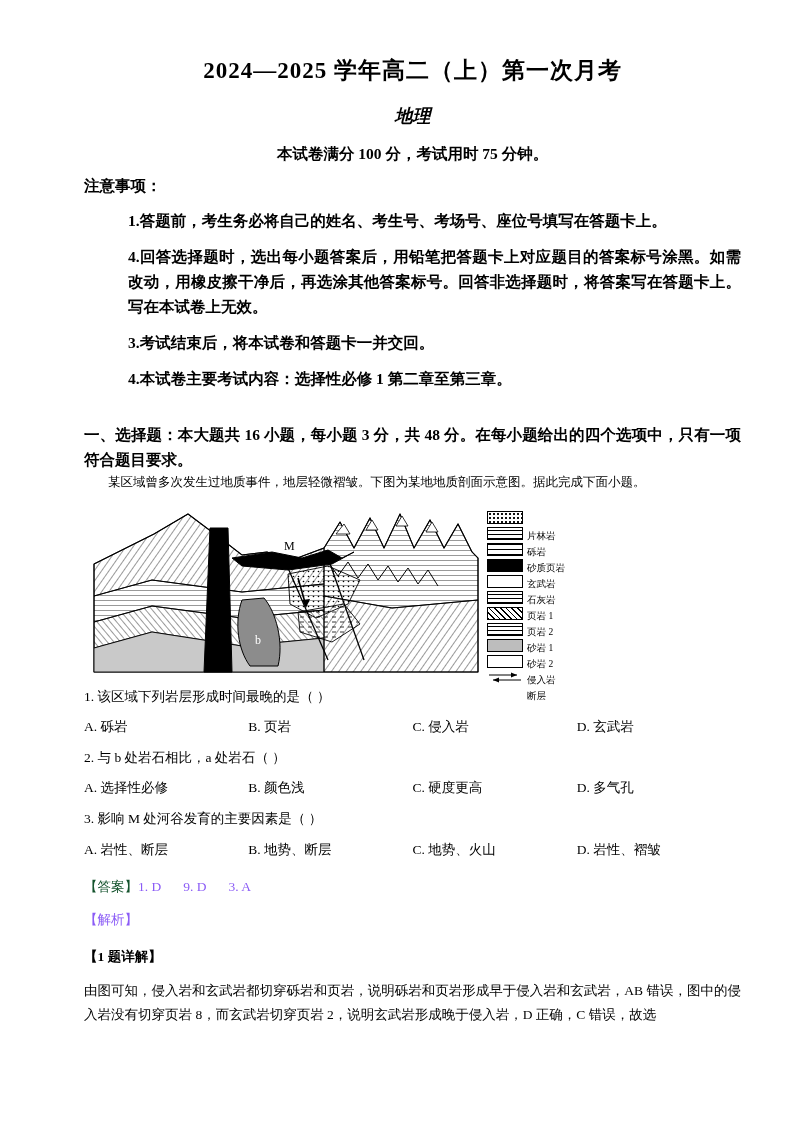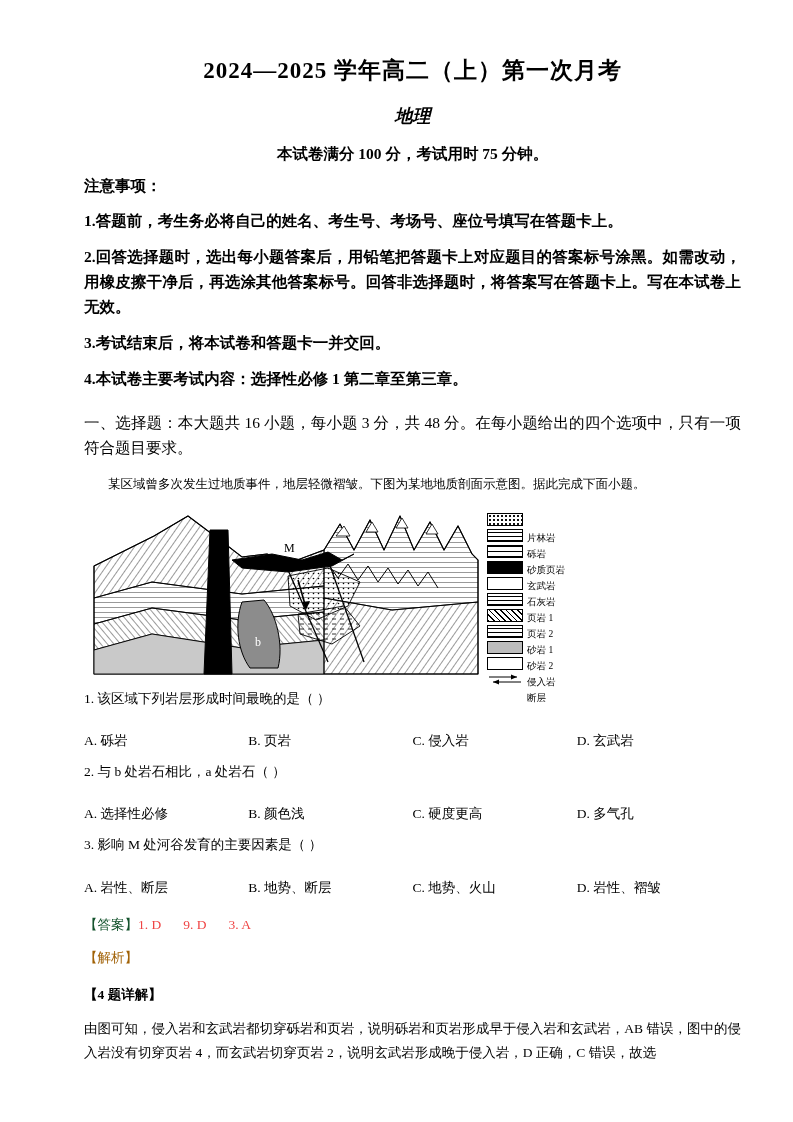--- a/index.html
+++ b/index.html
@@ -48,71 +48,72 @@
     font-size: 15.5px;
     font-weight: bold;
     margin-top: 11px;
   }
   .notice-item {
     font-size: 15.5px;
     font-weight: bold;
     margin-top: 11px;
     line-height: 1.62;
     text-align: justify;
+    margin-left: 44px;
   }
   .section-head {
     font-size: 15.5px;
-    font-weight: normal;
-    margin-top: 18px;
+    font-weight: bold;
+    margin-top: 30px;
     line-height: 1.62;
     text-align: justify;
   }
   .material {
     font-size: 12.5px;
-    margin-top: 14px;
+    margin-top: 0;
     margin-left: 24px;
     line-height: 1.6;
   }
   .figure-wrap {
     margin-top: 8px;
     margin-left: 8px;
     position: relative;
     height: 175px;
   }
   .q-line {
     font-size: 13.5px;
     margin-top: 12px;
     line-height: 1.5;
   }
   .opts {
     display: flex;
-    margin-top: 23px;
+    margin-top: 11px;
     font-size: 13.5px;
   }
   .opts > div {
     width: 25%;
   }
   .ans-line {
     font-size: 13.5px;
     margin-top: 19px;
     color: #1a4b8c;
   }
   .ans-line .tag {
     color: #14532d;
   }
   .ans-line .val {
-    color: #ef4444;
+    color: #8b5cf6;
   }
   .ans-line .val-spaced {
     margin-left: 22px;
   }
   .analysis-line {
     font-size: 13.5px;
     margin-top: 15px;
-    color: #a16207;
+    color: #8b5cf6;
   }
   .detail-head {
     font-size: 13.5px;
     font-weight: bold;
     margin-top: 19px;
   }
   .detail-body {
     font-size: 13.5px;
     margin-top: 13px;
     line-height: 1.85;
@@ -163,21 +164,21 @@
 <body>
 
 <div class="page">
 
   <div class="doc-title">2024—2025 学年高二（上）第一次月考</div>
   <div class="doc-subject">地理</div>
   <div class="doc-score">本试卷满分 100 分，考试用时 75 分钟。</div>
 
   <div class="notice-head">注意事项：</div>
   <div class="notice-item">1.答题前，考生务必将自己的姓名、考生号、考场号、座位号填写在答题卡上。</div>
-  <div class="notice-item">2.回答选择题时，选出每小题答案后，用铅笔把答题卡上对应题目的答案标号涂黑。如需改动，用橡皮擦干净后，再选涂其他答案标号。回答非选择题时，将答案写在答题卡上。写在本试卷上无效。</div>
+  <div class="notice-item">4.回答选择题时，选出每小题答案后，用铅笔把答题卡上对应题目的答案标号涂黑。如需改动，用橡皮擦干净后，再选涂其他答案标号。回答非选择题时，将答案写在答题卡上。写在本试卷上无效。</div>
   <div class="notice-item">3.考试结束后，将本试卷和答题卡一并交回。</div>
   <div class="notice-item">4.本试卷主要考试内容：选择性必修 1 第二章至第三章。</div>
 
   <div class="section-head">一、选择题：本大题共 16 小题，每小题 3 分，共 48 分。在每小题给出的四个选项中，只有一项符合题目要求。</div>
 
   <div class="material">某区域曾多次发生过地质事件，地层轻微褶皱。下图为某地地质剖面示意图。据此完成下面小题。</div>
 
   <div class="figure-wrap">
     <svg width="390" height="175" viewBox="0 0 390 175">
       <defs>
@@ -325,16 +326,16 @@
     <div>C. 地势、火山</div>
     <div>D. 岩性、褶皱</div>
   </div>
 
   <div class="ans-line">
     <span class="tag">【答案】</span><span class="val">1. D</span><span class="val val-spaced">9. D</span><span class="val val-spaced">3. A</span>
   </div>
 
   <div class="analysis-line">【解析】</div>
 
-  <div class="detail-head">【4 题详解】</div>
-  <div class="detail-body">由图可知，侵入岩和玄武岩都切穿砾岩和页岩，说明砾岩和页岩形成早于侵入岩和玄武岩，AB 错误，图中的侵入岩没有切穿页岩 4，而玄武岩切穿页岩 2，说明玄武岩形成晚于侵入岩，D 正确，C 错误，故选</div>
+  <div class="detail-head">【1 题详解】</div>
+  <div class="detail-body">由图可知，侵入岩和玄武岩都切穿砾岩和页岩，说明砾岩和页岩形成早于侵入岩和玄武岩，AB 错误，图中的侵入岩没有切穿页岩 8，而玄武岩切穿页岩 2，说明玄武岩形成晚于侵入岩，D 正确，C 错误，故选</div>
 
 </div>
 
 </body></html>

